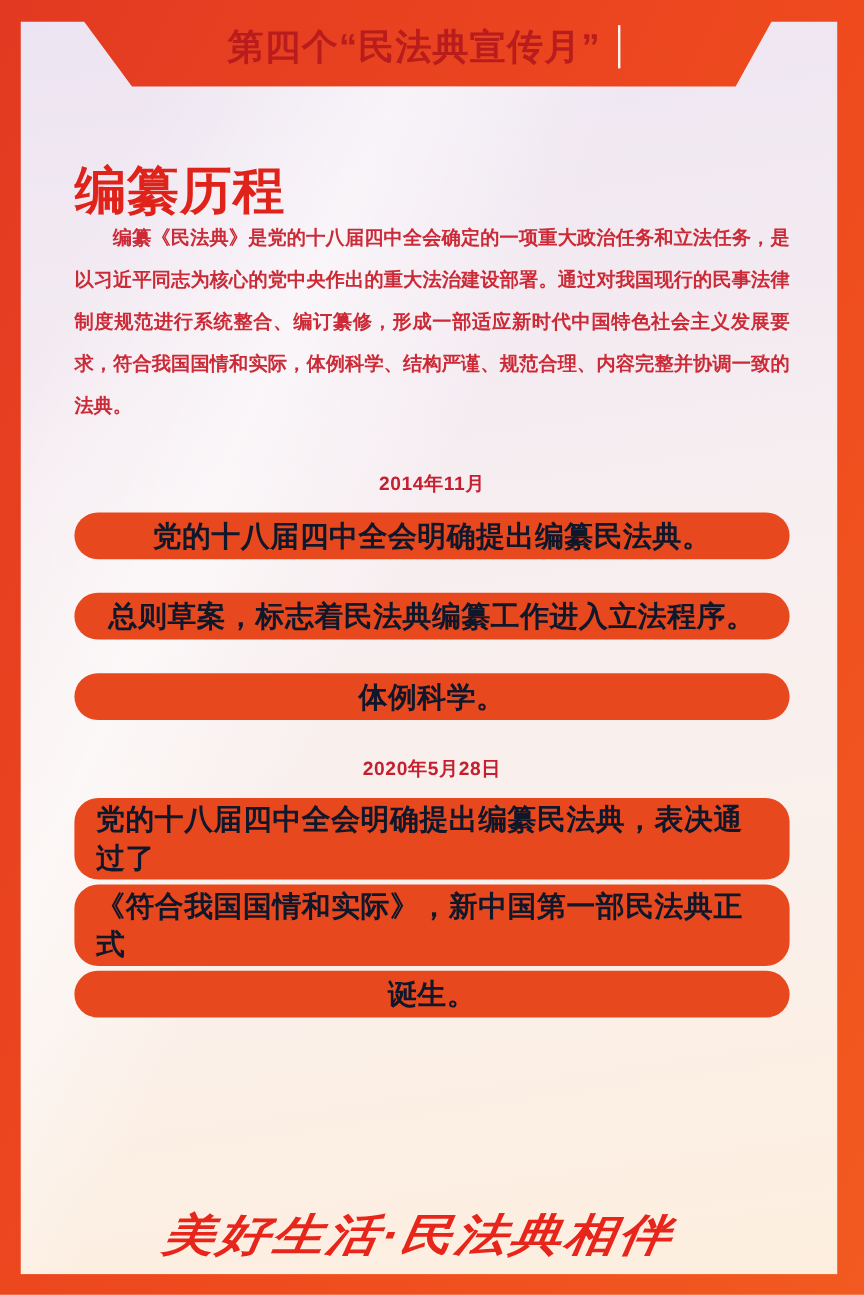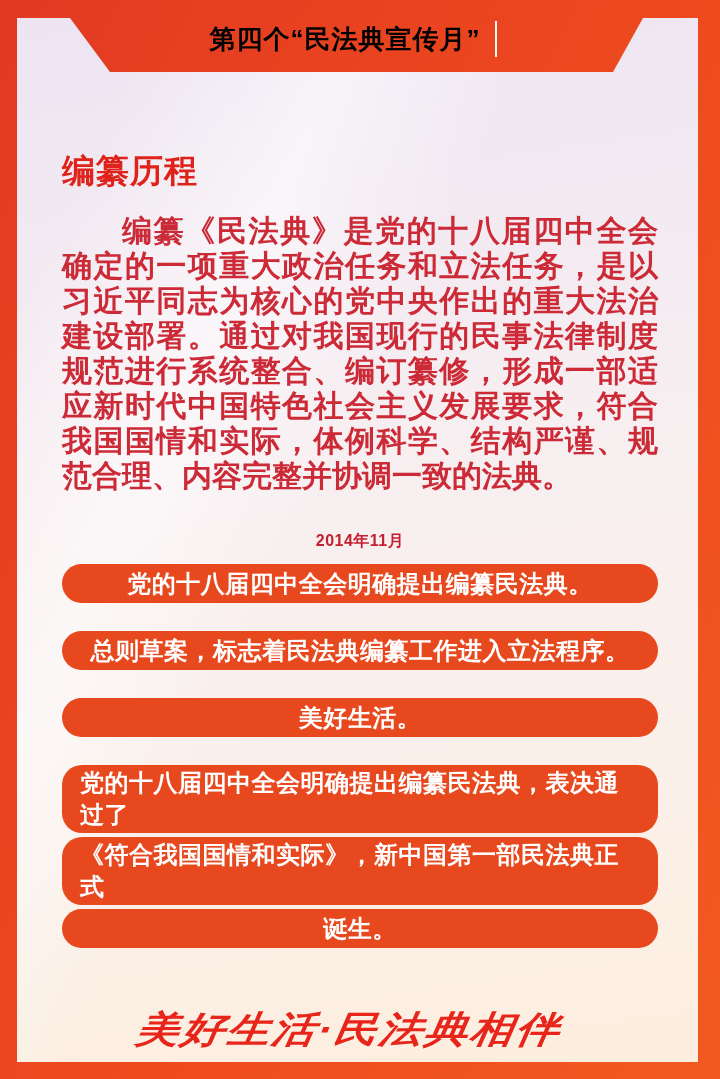--- a/index.html
+++ b/index.html
@@ -19,59 +19,58 @@
   html,body{width:720px;height:1079px;overflow:hidden;}
   body{
     position:relative;
     font-family:"Liberation Sans","DejaVu Sans",sans-serif;
     background:linear-gradient(118deg,var(--bg-orange-1) 0%,var(--bg-orange-2) 55%,var(--bg-orange-3) 100%);
   }
   
   .banner{
     position:absolute;top:8px;left:0;right:0;height:62px;
     display:flex;align-items:center;justify-content:center;
-    color:#000000;font-size:26px;font-weight:700;letter-spacing:1px;
+    color:#b91c1c;font-size:30px;font-weight:700;letter-spacing:1px;
     z-index:3;
   }
   .banner .divider{
     width:2px;height:36px;background:#ffffff;opacity:.95;
     margin:0 14px;display:inline-block;
   }
   
   .card{
     position:absolute;left:17px;top:0;width:681px;height:1062px;
     background:
       linear-gradient(115deg,rgba(255,255,255,0) 12%,rgba(255,255,255,.55) 30%,rgba(255,255,255,0) 46%),
       linear-gradient(172deg,var(--card-top) 0%,var(--card-mid) 42%,#faf0ea 72%,var(--card-bottom) 100%);
     clip-path:polygon(0 18px,53px 18px,93px 72px,596px 72px,626px 18px,681px 18px,681px 100%,0 100%);
     z-index:2;
   }
   .card-content{padding:138px 40px 0 45px;}
   .section-title{
     color:var(--title-red);
-    font-size:33px;font-weight:800;line-height:1;letter-spacing:1px;margin-top:16px;
+    font-size:43px;font-weight:800;line-height:1;letter-spacing:1px;
   }
   .intro{
-    margin-top:26px;
     color:var(--para-red);
-    font-size:30px;line-height:35px;font-weight:600;
+    font-size:16px;line-height:35px;font-weight:600;
     text-align:justify;text-justify:inter-ideograph;
     text-indent:2em;
   }
   .timeline{width:596px;}
   .entry{margin-top:28px;}
   .entry:first-child{margin-top:34px;}
   .date{
     text-align:center;color:var(--deep-red);
     font-size:16px;font-weight:800;line-height:28px;letter-spacing:.5px;
     margin-bottom:9px;
   }
   .pill{
     background:var(--pill-orange);
-    color:#ffffff;
+    color:#0f172a;
     min-height:39px;border-radius:20px;
     display:flex;align-items:center;justify-content:center;
     font-size:24px;font-weight:600;letter-spacing:.5px;
     padding:2px 18px;
   }
   .pill + .pill{margin-top:4px;}
   .tagline{
     position:absolute;left:0;right:22px;top:1002px;
     text-align:center;z-index:3;
   }
@@ -97,23 +96,24 @@
     <div class="intro">编纂《民法典》是党的十八届四中全会确定的一项重大政治任务和立法任务，是以习近平同志为核心的党中央作出的重大法治建设部署。通过对我国现行的民事法律制度规范进行系统整合、编订纂修，形成一部适应新时代中国特色社会主义发展要求，符合我国国情和实际，体例科学、结构严谨、规范合理、内容完整并协调一致的法典。</div>
     <div class="timeline">
         <div class="entry">
           <div class="date">2014年11月</div>
           <div class="pill">党的十八届四中全会明确提出编纂民法典。</div>
         </div>
         <div class="entry">
           <div class="pill">总则草案，标志着民法典编纂工作进入立法程序。</div>
         </div>
         <div class="entry">
-          <div class="pill">美好生活。</div>
+          <div class="pill">体例科学。</div>
         </div>
         <div class="entry">
+          <div class="date">2020年5月28日</div>
           <div class="pill">党的十八届四中全会明确提出编纂民法典，表决通过了</div>
           <div class="pill">《符合我国国情和实际》，新中国第一部民法典正式</div>
           <div class="pill">诞生。</div>
         </div>
       </div>
   </div>
 </div>
 
 <div class="tagline">
   <span class="tagline-inner">美好生活·民法典相伴</span>

